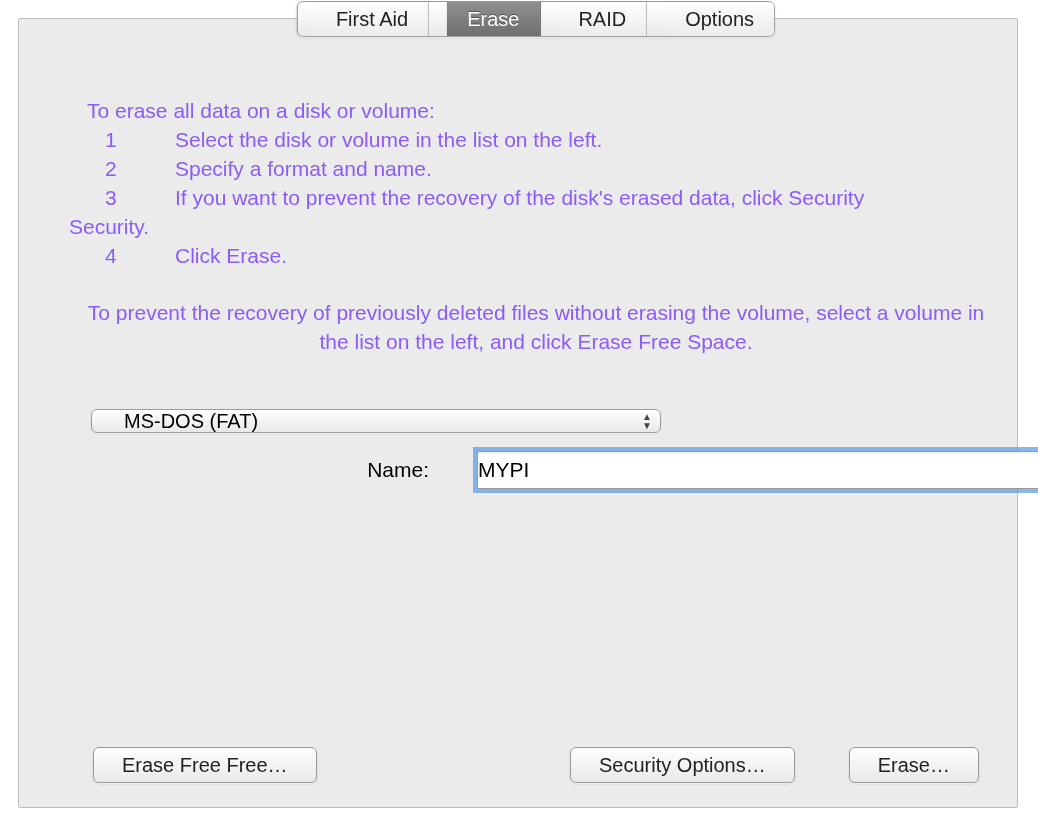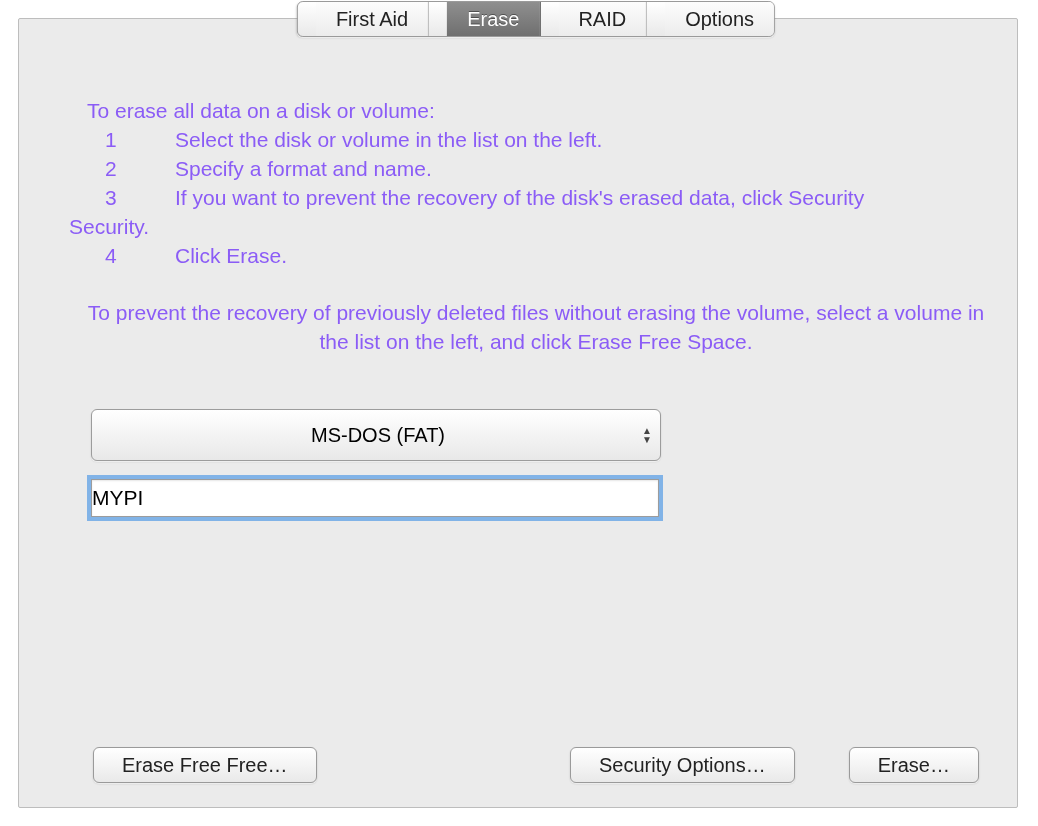--- a/index.html
+++ b/index.html
@@ -88,31 +88,30 @@
     font-size: 21px;
     padding-right: 12px;
   }
   .form-control {
     width: 576px;
   }
   
   .popup {
     position: relative;
     width: 570px;
-    height: 52px;
+    height: 24px;
     border: 1px solid #9c9c9c;
     border-radius: 6px;
     background: linear-gradient(#ffffff, #e8e8e8);
     box-shadow: 0 1px 0 rgba(255,255,255,.6), 0 1px 2px rgba(0,0,0,.12);
     display: flex;
     align-items: center;
     padding: 0 28px 0 14px;
     font-size: 20px;
     cursor: default;
-    justify-content: center;
   }
   .popup .arrows {
     position: absolute;
     right: 8px;
     top: 50%;
     transform: translateY(-50%);
     font-size: 10px;
     line-height: 9px;
     color: #444;
     text-align: center;
@@ -193,20 +192,21 @@
   <div class="form-area">
     <div class="form-row">
       <div class="form-control">
         <div class="popup">
           <span>MS-DOS (FAT)</span>
           <span class="arrows">▲<br>▼</span>
         </div>
       </div>
     </div>
     <div class="form-row">
+      <div class="form-label">Name:</div>
       <div class="form-control">
         <input class="text-input" type="text" value="MYPI" style="">
       </div>
     </div>
   </div>
 
   <div class="button-bar">
     <button class="push-button">Erase Free Free…</button>
     <div class="spacer"></div>
     <button class="push-button">Security Options…</button>

